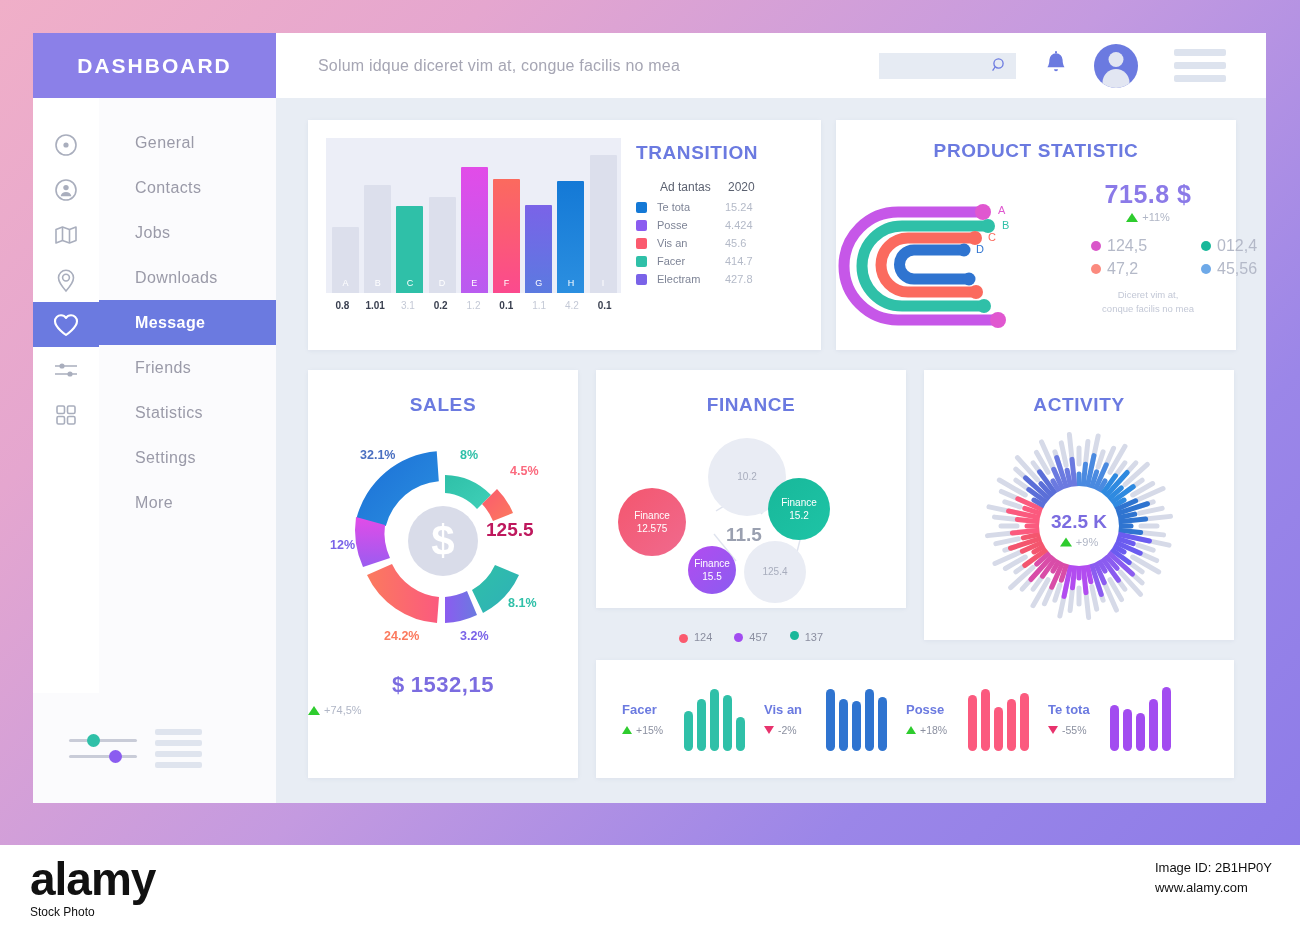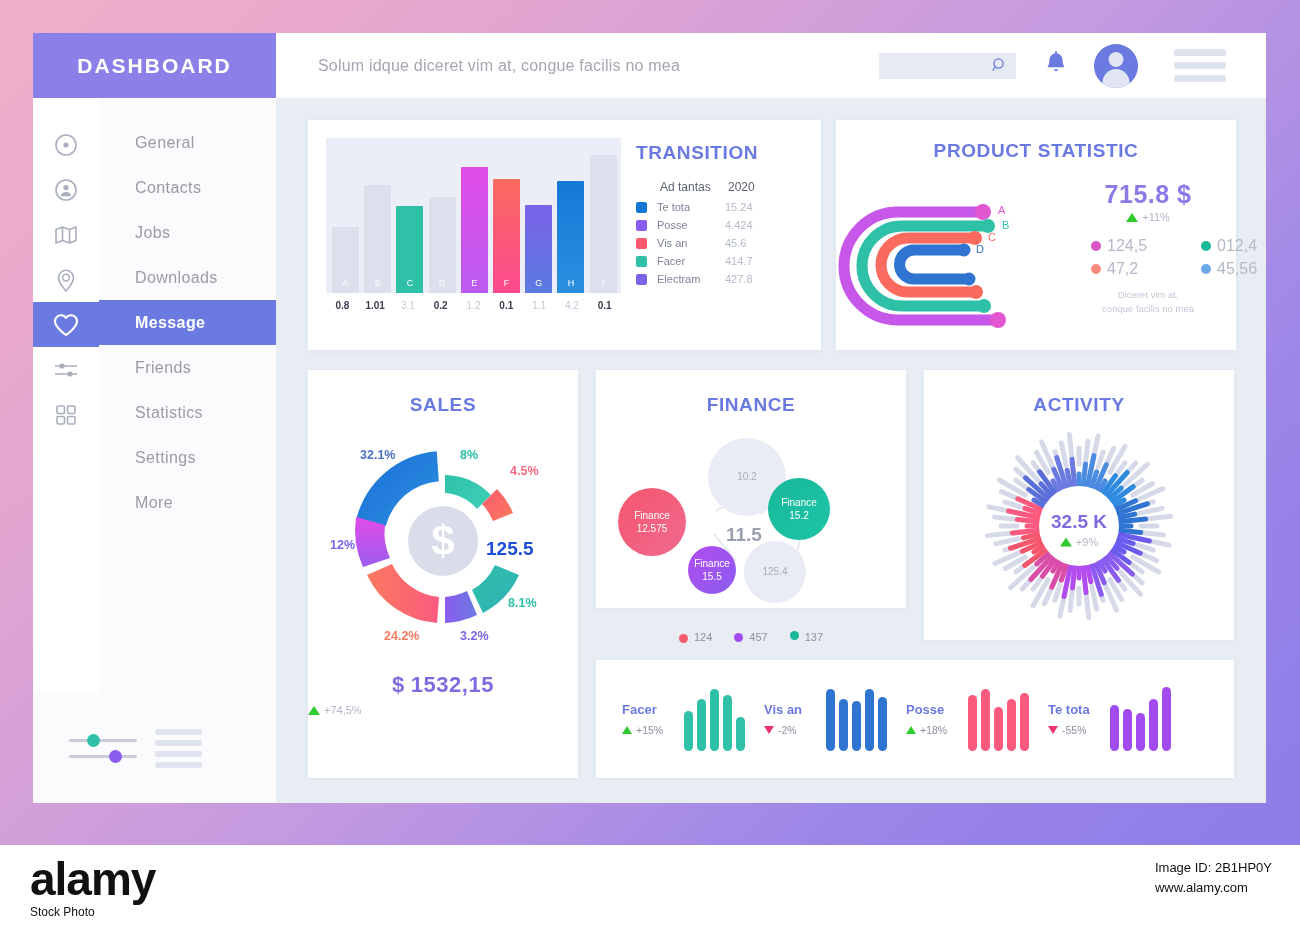--- a/index.html
+++ b/index.html
@@ -470,21 +470,21 @@
               <text x="0" y="14" text-anchor="middle" font-size="42" font-weight="bold" fill="#ffffff" font-family="Liberation Sans, sans-serif">$</text>
             </g>
           </svg>
           <span class="pct" style="left:52px;top:32px;color:#4a6fc0">32.1%</span>
           <span class="pct" style="left:152px;top:32px;color:#2fc0a8">8%</span>
           <span class="pct" style="left:202px;top:48px;color:#fb6a7e">4.5%</span>
           <span class="pct" style="left:22px;top:122px;color:#7a63e8">12%</span>
           <span class="pct" style="left:76px;top:213px;color:#fb7a5e">24.2%</span>
           <span class="pct" style="left:152px;top:213px;color:#7a63e8">3.2%</span>
           <span class="pct" style="left:200px;top:180px;color:#2fc0a8">8.1%</span>
-          <span class="pct" style="left:178px;top:122px;color:#1d4ed8;font-size:19px">125.5</span>
+          <span class="pct" style="left:178px;top:103px;color:#be185d;font-size:19px">125.5</span>
         </div>
         <div class="sales-amount">
           <span class="cur">$</span><span>1532,15</span>
         </div>
         <div class="sales-delta"><span class="tri-up"></span><span>+74,5%</span></div>
       </div>
 
       <div class="card" id="card-finance">
         <div class="card-title" style="padding-top:24px">FINANCE</div>
         <div class="bubbles">

